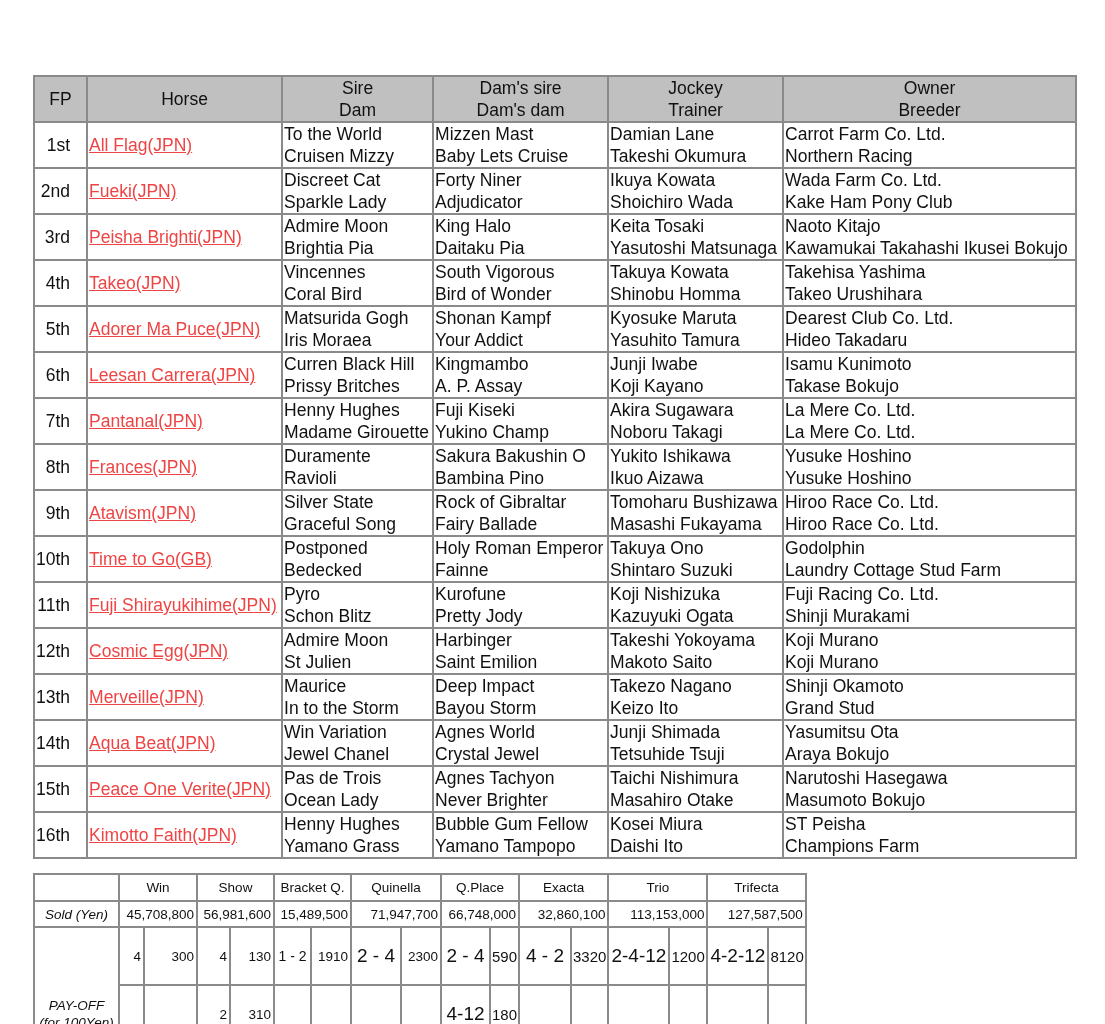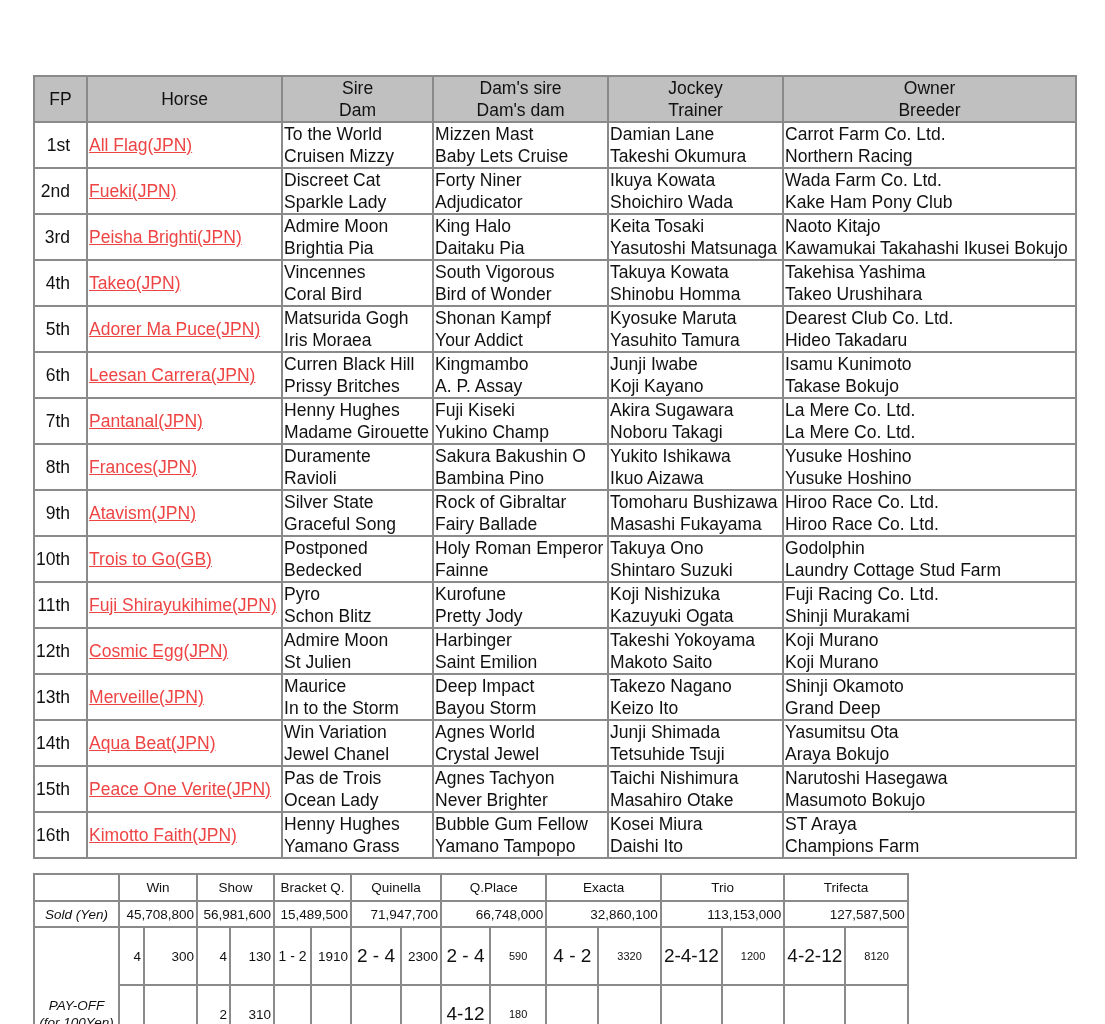--- a/index.html
+++ b/index.html
@@ -43,21 +43,21 @@
   }
   #payoff th, #payoff td {
     border: 2px solid #8a8a8a; padding: 0 2px; white-space: nowrap; height: 24px;
   }
   #payoff th { font-weight: normal; text-align: center; height: 25px; }
   #payoff td.num { text-align: right; }
   #payoff td.sold { text-align: right; }
   #payoff td.label { text-align: center; line-height: 17px; font-style: italic; }
   #payoff td.combo { text-align: center; font-size: 19px; padding: 16px 1px; }
   #payoff td.combo-sm { text-align: center; font-size: 14px; border-radius: 12px; }
-  #payoff td.pay-sm { font-size: 11px; padding: 0 18px; }
+  #payoff td.pay-sm { font-size: 15px; padding: 0 1px; }
 </style>
 </head>
 <body>
 
 <table id="results">
   <colgroup>
     <col class="c-fp">
       <col class="c-horse">
       <col class="c-sire">
       <col class="c-dsire">
@@ -262,21 +262,21 @@
           <span class="two">Tomoharu Bushizawa</span>
           <span class="two">Masashi Fukayama</span>
         </td>
         <td>
           <span class="two">Hiroo Race Co. Ltd.</span>
           <span class="two">Hiroo Race Co. Ltd.</span>
         </td>
       </tr>
       <tr>
         <td class="fp">10th</td>
-        <td><a href="#">Trois to Go(GB)</a></td>
+        <td><a href="#">Time to Go(GB)</a></td>
         <td>
           <span class="two">Postponed</span>
           <span class="two">Bedecked</span>
         </td>
         <td>
           <span class="two">Holy Roman Emperor</span>
           <span class="two">Fainne</span>
         </td>
         <td>
           <span class="two">Takuya Ono</span>
@@ -337,21 +337,21 @@
         <td>
           <span class="two">Deep Impact</span>
           <span class="two">Bayou Storm</span>
         </td>
         <td>
           <span class="two">Takezo Nagano</span>
           <span class="two">Keizo Ito</span>
         </td>
         <td>
           <span class="two">Shinji Okamoto</span>
-          <span class="two">Grand Deep</span>
+          <span class="two">Grand Stud</span>
         </td>
       </tr>
       <tr>
         <td class="fp">14th</td>
         <td><a href="#">Aqua Beat(JPN)</a></td>
         <td>
           <span class="two">Win Variation</span>
           <span class="two">Jewel Chanel</span>
         </td>
         <td>
@@ -396,21 +396,21 @@
         </td>
         <td>
           <span class="two">Bubble Gum Fellow</span>
           <span class="two">Yamano Tampopo</span>
         </td>
         <td>
           <span class="two">Kosei Miura</span>
           <span class="two">Daishi Ito</span>
         </td>
         <td>
-          <span class="two">ST Araya</span>
+          <span class="two">ST Peisha</span>
           <span class="two">Champions Farm</span>
         </td>
       </tr>
     </tbody>
 </table>
 
 <table id="payoff">
   <colgroup>
     <col style="width:85px">
     <col style="width:25px">

